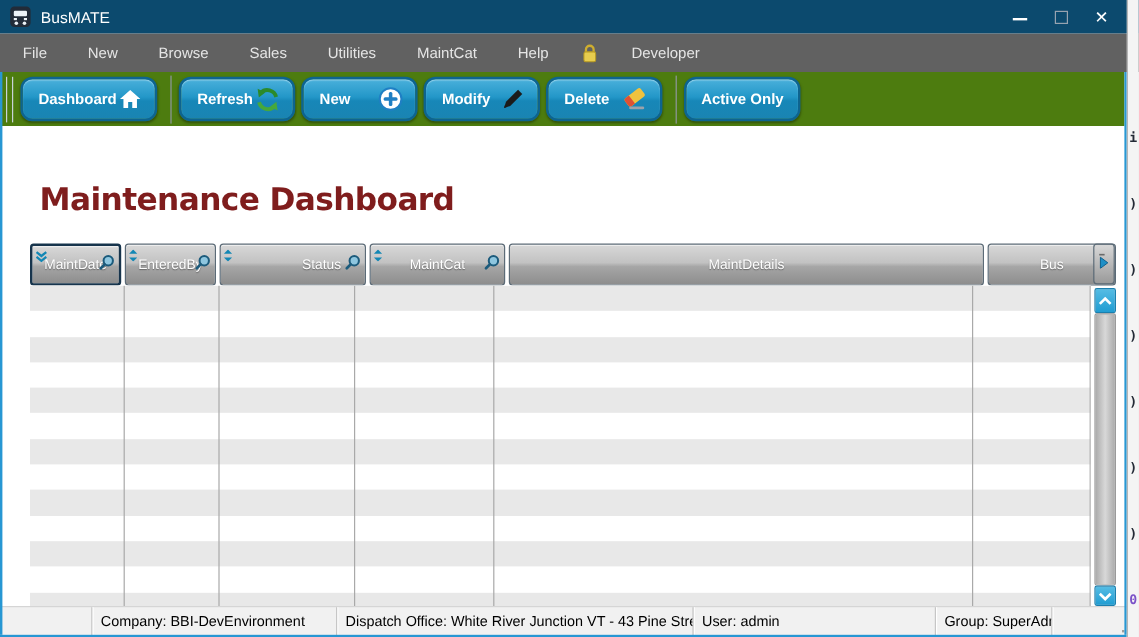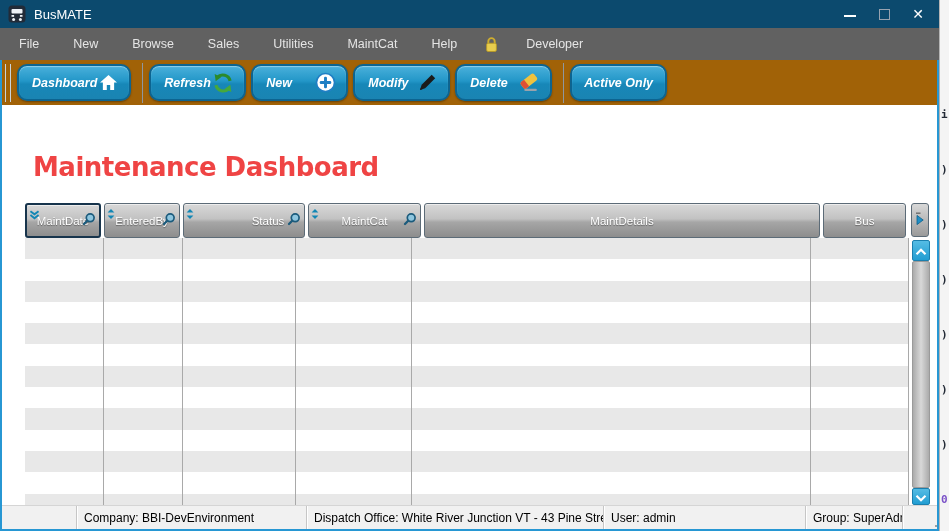--- a/index.html
+++ b/index.html
@@ -18,39 +18,39 @@
   .winbtn.max span{display:block;width:11px;height:11px;border:1px solid #97a3b0;}
   .winbtn.min span{display:block;width:12px;height:2px;background:#fff;margin-top:4px;}
 
   
   .menubar{position:absolute;left:0;top:28px;width:949px;height:32px;background:#616161;
            display:flex;align-items:stretch;padding-left:2px;}
   .menu-item{color:#e5e5e5;font-size:12.5px;padding:0 17px;display:flex;align-items:center;cursor:default;}
   .menu-lock{display:flex;align-items:center;padding:0 10px;}
 
   
-  .toolbar{position:absolute;left:0;top:60px;width:937px;height:45px;background:#a16207;
-           display:flex;align-items:center;padding-left:5px;font-style:italic;}
+  .toolbar{position:absolute;left:0;top:60px;width:937px;height:45px;background:#4d7c0f;
+           display:flex;align-items:center;padding-left:5px;}
   .toolgrip{width:6px;height:38px;border-left:1px solid #c9d3da;border-right:1px solid #c9d3da;
             margin-right:6px;}
   .tb-btn{height:37px;min-width:97px;border-radius:10px;border:2px solid #0d6490;
           background:linear-gradient(180deg,#4ab0db 0%,#2397c8 45%,#1787b8 55%,#1a84b2 100%);
           box-shadow:0 1px 2px rgba(0,0,0,.35), inset 0 1px 1px rgba(255,255,255,.4);
           color:#fff;font-size:12.5px;font-weight:600;display:flex;align-items:center;
           justify-content:space-between;padding:0 10px 0 13px;margin-right:5px;cursor:pointer;
           font-family:"Liberation Sans","DejaVu Sans",sans-serif;}
   .tb-btn.first{min-width:100px;}
   .tb-btn.no-icon{min-width:82px;justify-content:center;padding:0 12px;align-items:center;}
   .tb-sep{width:1px;height:40px;background:#8f979e;margin:0 6px;}
   .tb-icn{display:flex;align-items:center;justify-content:center;width:22px;height:22px;}
 
   
   .main{position:absolute;left:0;top:105px;width:937px;height:400px;background:#fff;}
   .page-title{position:absolute;left:33px;top:152px;margin:0;font-family:"DejaVu Sans","Liberation Sans",sans-serif;
-              font-size:26px;font-weight:700;color:#ef4444;letter-spacing:-0.5px;}
+              font-size:26px;font-weight:700;color:#7f1d1d;letter-spacing:-0.5px;}
 
   
   .grid{position:absolute;left:25px;top:203px;width:905px;height:302px;}
   .gheaders{position:absolute;left:0;top:0;height:35px;display:flex;}
   .ghead{position:relative;height:35px;margin-right:3px;border:1px solid #5c6b77;border-radius:3px;
          background:linear-gradient(180deg,#d8d8d8 0%,#c2c2c2 45%,#a6a6a6 55%,#8d8d8d 100%);
          box-shadow:inset 0 1px 0 rgba(255,255,255,.55);
          display:flex;align-items:center;justify-content:center;cursor:pointer;}
   .ghead.selected{border:2px solid #17344c;}
   .ghead .glabel{color:#fff;font-size:11.5px;text-shadow:0 1px 1px rgba(0,0,0,.4);}
@@ -68,21 +68,21 @@
          justify-content:center;cursor:pointer;}
   .sbtrack{position:absolute;width:18px;border:1px solid #9a9a9a;border-radius:2px;
            background:linear-gradient(90deg,#ababab 0%,#d8d8d8 50%,#ababab 100%);cursor:pointer;}
 
   
   .statusbar{position:absolute;left:0;top:505px;width:939px;height:24px;background:#f1f1f1;
              border-top:1px solid #d5d5d5;display:flex;align-items:center;font-size:12px;color:#000;}
   .status-sec{height:24px;display:flex;align-items:center;padding-left:7px;
               border-right:1px solid #c6c6c6;box-shadow:1px 0 0 #fff;white-space:nowrap;overflow:hidden;}
   .status-sec.s0{width:77px;}
-  .status-sec.s1{width:230px;}
+  .status-sec.s1{width:204px;}
   .status-sec.s2{width:297px;}
   .status-sec.s3{width:202px;}
   .status-sec.s4{width:97px;}
   .grip{position:absolute;right:3px;bottom:3px;}
 
   
   .border-left{position:absolute;left:0;top:60px;width:2px;height:469px;background:#2797d3;}
   .border-right{position:absolute;left:937px;top:60px;width:2px;height:469px;background:#2797d3;}
   .border-bottom{position:absolute;left:0;top:529px;width:939px;height:2px;background:#2797d3;}
   .sliver{position:absolute;left:939px;top:0;width:10px;height:531px;background:#f4f4f4;
@@ -239,21 +239,21 @@
             </svg></span>
           <span class="glabel">MaintCat</span>
           <span class="filtericn"><svg width="14" height="14" viewBox="0 0 14 14">
               <circle cx="8.2" cy="5.8" r="3.9" fill="#8ec6df" stroke="#1c5b7c" stroke-width="1.7"></circle>
               <line x1="5.2" y1="8.8" x2="2" y2="12" stroke="#1c5b7c" stroke-width="2.3" stroke-linecap="round"></line>
             </svg></span>
         </div>
         <div class="ghead" style="width: 396px;">
           <span class="glabel">MaintDetails</span>
         </div>
-        <div class="ghead" style="width: 83px;">
+        <div class="ghead" style="width: 107px;">
           <span class="glabel">Bus</span>
         </div>
       </div>
       <div class="gbody">
         <div class="grow alt"></div>
         <div class="grow"></div>
         <div class="grow alt"></div>
         <div class="grow"></div>
         <div class="grow alt"></div>
         <div class="grow"></div>

